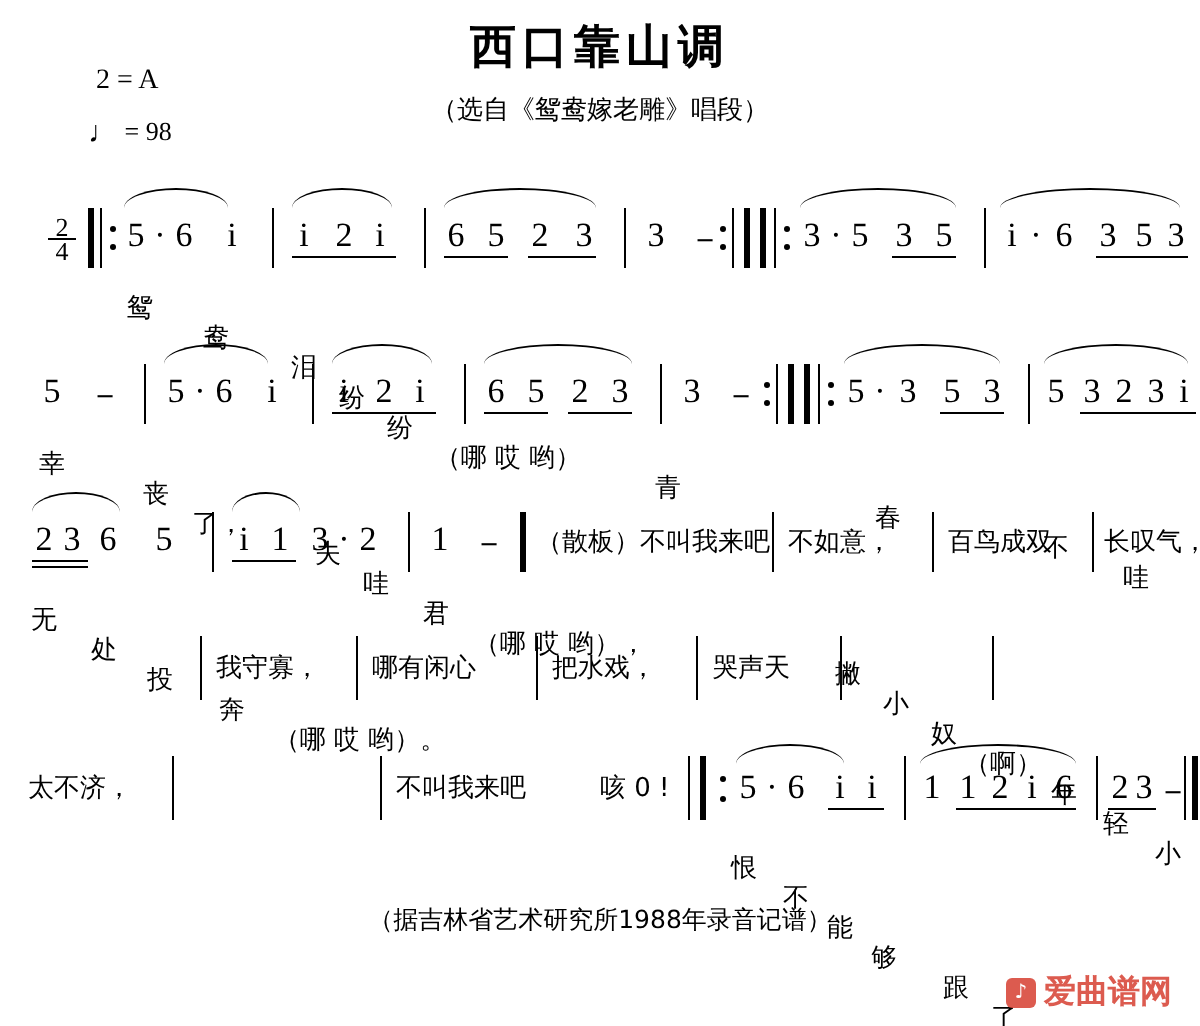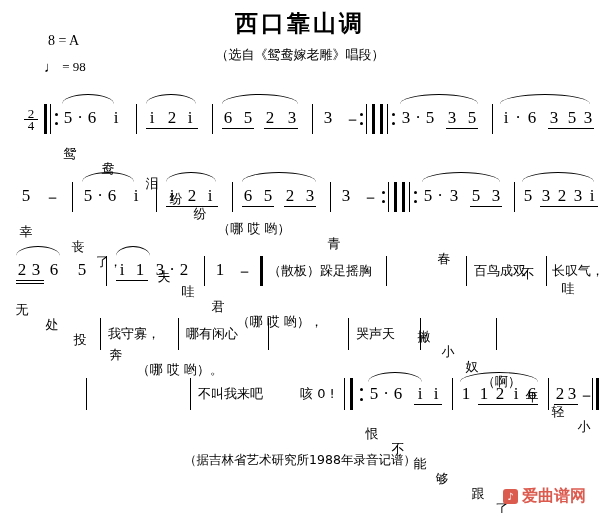--- a/index.html
+++ b/index.html
@@ -104,21 +104,21 @@
   }
 </style>
 </head>
 <body>
 
 <div class="sheet">
 
   <div class="title">西口靠山调</div>
   <div class="subtitle">（选自《鸳鸯嫁老雕》唱段）</div>
 
-  <div class="keyline">8 = A</div>
+  <div class="keyline">2 = A</div>
   <div class="tempo">
     <span class="note">♩</span>
     <span>= 98</span>
   </div>
 
 
   <div class="sys" style="top:104px;">
     <div class="meter" style="left:24px;top:4px;">
       <span class="num">2</span>
       <span class="den">4</span>
@@ -306,22 +306,23 @@
       <span class="tok" style="left:178px;top:6px;width:12px;">2</span>
       <div class="ub" style="left:116px;top:26px;width:32px;"></div>
 
       <div class="bar" style="left:204px;top:2px;height:30px;"></div>
 
       <span class="tok" style="left:214px;top:6px;width:12px;">1</span>
       <span class="tok" style="left:236px;top:6px;width:14px;">－</span>
 
       <div class="thickbar" style="left:260px;top:2px;height:30px;"></div>
 
-      <span class="tok" style="left:268px;top:8px;width:190px;font-size:13px;font-family:'DejaVu Sans',sans-serif;text-align:left;">（散板）跺足摇胸</span>
+      <span class="tok" style="left:268px;top:8px;width:190px;font-size:13px;font-family:'DejaVu Sans',sans-serif;text-align:left;">（散板）不叫我来吧</span>
       <div class="bar" style="left:386px;top:2px;height:30px;"></div>
+      <span class="tok" style="left:394px;top:8px;width:96px;font-size:13px;font-family:'DejaVu Sans',sans-serif;text-align:left;">不如意，</span>
       <div class="bar" style="left:466px;top:2px;height:30px;"></div>
       <span class="tok" style="left:474px;top:8px;width:96px;font-size:13px;font-family:'DejaVu Sans',sans-serif;text-align:left;">百鸟成双</span>
       <div class="bar" style="left:546px;top:2px;height:30px;"></div>
       <span class="tok" style="left:552px;top:8px;width:56px;font-size:13px;font-family:'DejaVu Sans',sans-serif;text-align:left;">长叹气，</span>
     </div>
 
     <div class="slur" style="left:16px;top:-8px;width:44px;"></div>
     <div class="slur" style="left:116px;top:-8px;width:34px;"></div>
 
     <div class="lyr" style="top:32px;">
@@ -333,29 +334,31 @@
     </div>
   </div>
 
   <div class="sys" style="top:318px;">
     <div class="notes" style="font-size:13px;font-family:'DejaVu Sans',sans-serif;">
       <div class="bar" style="left:100px;top:0px;height:32px;"></div>
       <span class="tok" style="left:108px;top:7px;width:70px;text-align:left;">我守寡，</span>
       <div class="bar" style="left:178px;top:0px;height:32px;"></div>
       <span class="tok" style="left:186px;top:7px;width:80px;text-align:left;">哪有闲心</span>
       <div class="bar" style="left:268px;top:0px;height:32px;"></div>
+      <span class="tok" style="left:276px;top:7px;width:70px;text-align:left;">把水戏，</span>
       <div class="bar" style="left:348px;top:0px;height:32px;"></div>
       <span class="tok" style="left:356px;top:7px;width:60px;text-align:left;">哭声天</span>
       <div class="bar" style="left:420px;top:0px;height:32px;"></div>
       <div class="bar" style="left:496px;top:0px;height:32px;"></div>
     </div>
   </div>
 
   <div class="sys" style="top:378px;">
     <div class="notes">
+      <span class="tok" style="left:14px;top:7px;width:70px;font-size:13px;font-family:'DejaVu Sans',sans-serif;text-align:left;">太不济，</span>
       <div class="bar" style="left:86px;top:0px;height:32px;"></div>
       <div class="bar" style="left:190px;top:0px;height:32px;"></div>
       <span class="tok" style="left:198px;top:7px;width:100px;font-size:13px;font-family:'DejaVu Sans',sans-serif;text-align:left;">不叫我来吧</span>
       <span class="tok" style="left:300px;top:7px;width:44px;font-size:13px;font-family:'DejaVu Sans',sans-serif;text-align:left;">咳 0 !</span>
 
       <div class="bar" style="left:344px;top:0px;height:32px;"></div>
       <div class="thickbar" style="left:350px;top:0px;height:32px;"></div>
       <div class="dot" style="left:360px;top:10px;"></div>
       <div class="dot" style="left:360px;top:20px;"></div>
 

